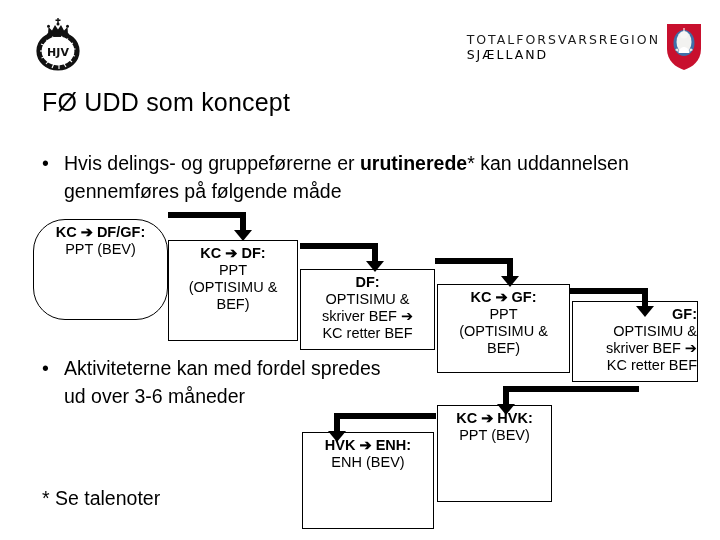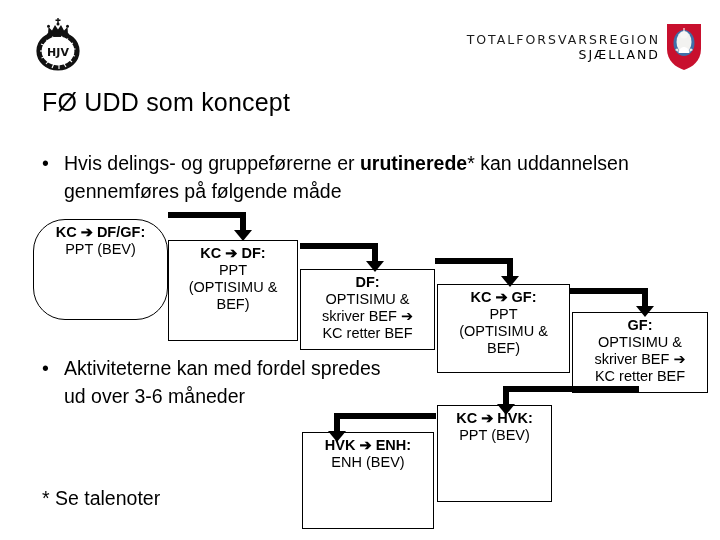--- a/index.html
+++ b/index.html
@@ -32,21 +32,21 @@
   .tfr-wrap {
     position: absolute;
     right: 18px;
     top: 16px;
     height: 62px;
     display: flex;
     align-items: center;
     gap: 6px;
   }
   .tfr-text {
-    text-align: right;
+    text-align: left;
     line-height: 1.22;
     color: #1a1a1a;
     font-family: "DejaVu Sans", sans-serif;
   }
   .tfr-line1 {
     font-size: 12.5px;
     letter-spacing: 2.0px;
     font-weight: 400;
     white-space: nowrap;
   }
@@ -284,21 +284,21 @@
 KC retter BEF</span>
   </div>
 
   <div class="fbox" style="left:437px; top:284px; width:133px; height:89px;">
     <span class="hd">KC ➔ GF:</span>
     <span class="bd" style="white-space:pre-line;">PPT
 (OPTISIMU &amp;
 BEF)</span>
   </div>
 
-  <div class="fbox" style="left:572px; top:312px; width:136px; height:81px;">
+  <div class="fbox" style="left:572px; top:301px; width:126px; height:81px;text-align:right;">
     <span class="hd">GF:</span>
     <span class="bd" style="white-space:pre-line;">OPTISIMU &amp;
 skriver BEF ➔
 KC retter BEF</span>
   </div>
 
   <div class="fbox" style="left:302px; top:432px; width:132px; height:97px;">
     <span class="hd">HVK ➔ ENH:</span>
     <span class="bd">ENH (BEV)</span>
   </div>

